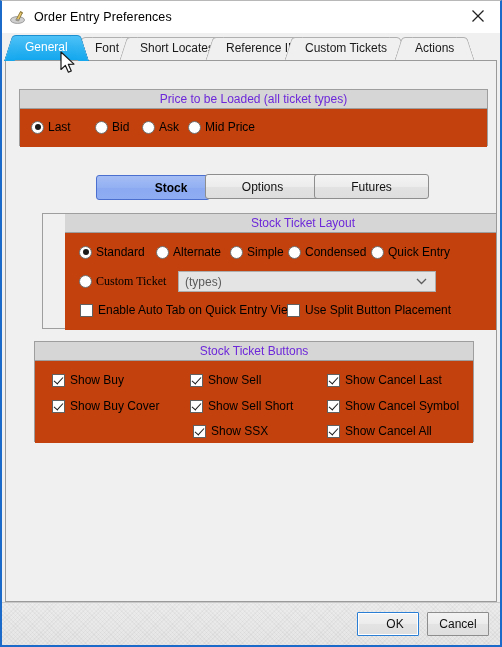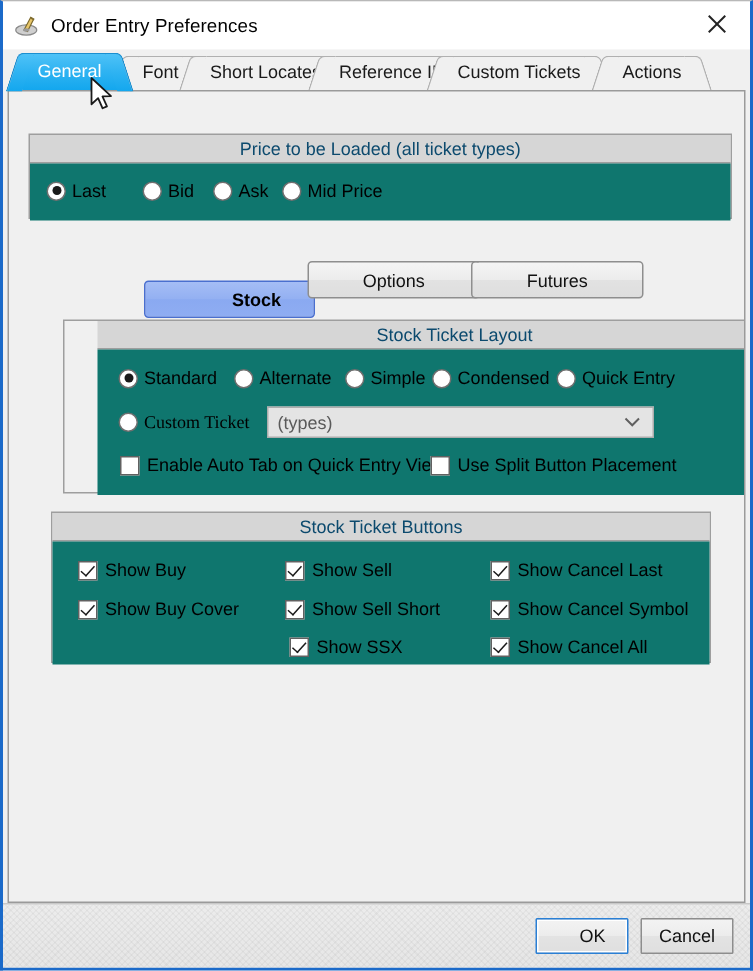--- a/index.html
+++ b/index.html
@@ -158,25 +158,25 @@
     border: 1px solid #9e9e9e;
     background: #f0f0f0;
   }
   .groupbox > .gb-header {
     height: 18px;
     line-height: 18px;
     background: #d6d6d6;
     border-bottom: 1px solid #9e9e9e;
     text-align: center;
     font-size: 12px;
-    color: #0c4a6e;
+    color: #6d28d9;
   }
   .groupbox > .gb-body {
     position: relative;
-    background: #0f766e;
+    background: #c2410c;
   }
 
   
   .radio {
     display: inline-flex;
     align-items: center;
     font-size: 12px;
     color: #000;
     cursor: default;
     white-space: nowrap;
@@ -373,21 +373,21 @@
           <span class="dot"></span>
           <span>Ask</span>
         </div>
         <div class="radio" style="position:absolute; left:168px; top:11px;">
           <span class="dot"></span>
           <span>Mid Price</span>
         </div>
       </div>
     </div>
 
-    <div class="pushbtn selected" style="left:90px; top:126px; width:114px;padding-left:36px;">
+    <div class="pushbtn selected" style="left:90px; top:114px; width:114px;padding-left:36px;">
       <span>Stock</span>
     </div>
     <div class="pushbtn" style="left:199px; top:113px; width:115px;">
       <span>Options</span>
     </div>
     <div class="pushbtn" style="left:308px; top:113px; width:115px;">
       <span>Futures</span>
     </div>
 
     <div class="groupbox" style="left:36px; top:152px; width:500px; height:116px;padding-left:22px;">

